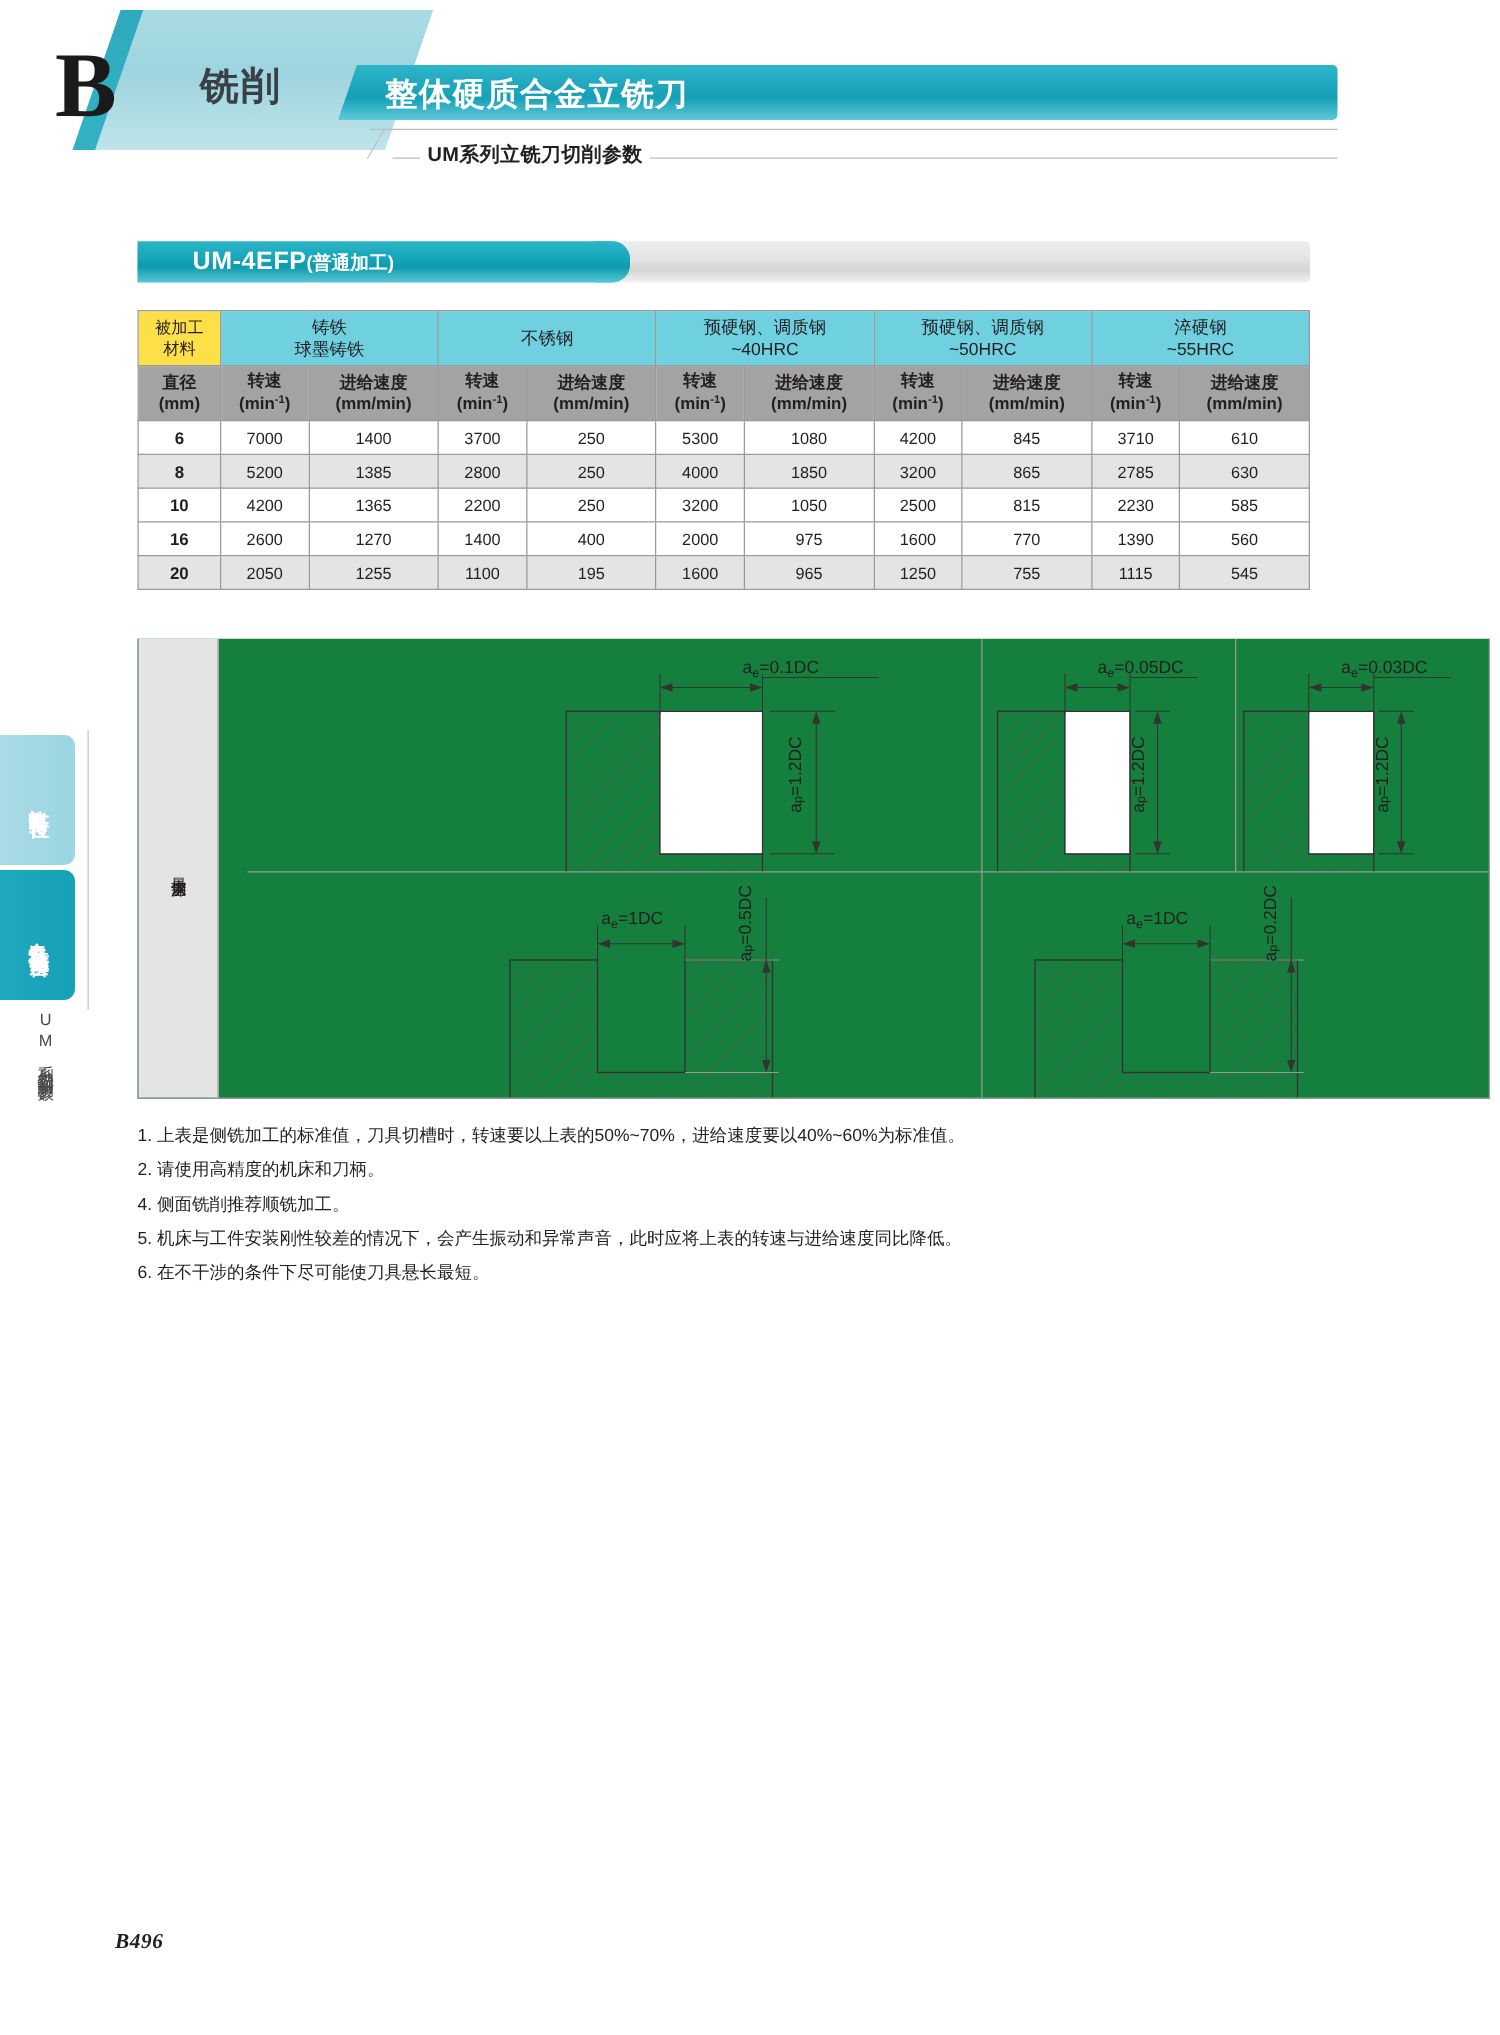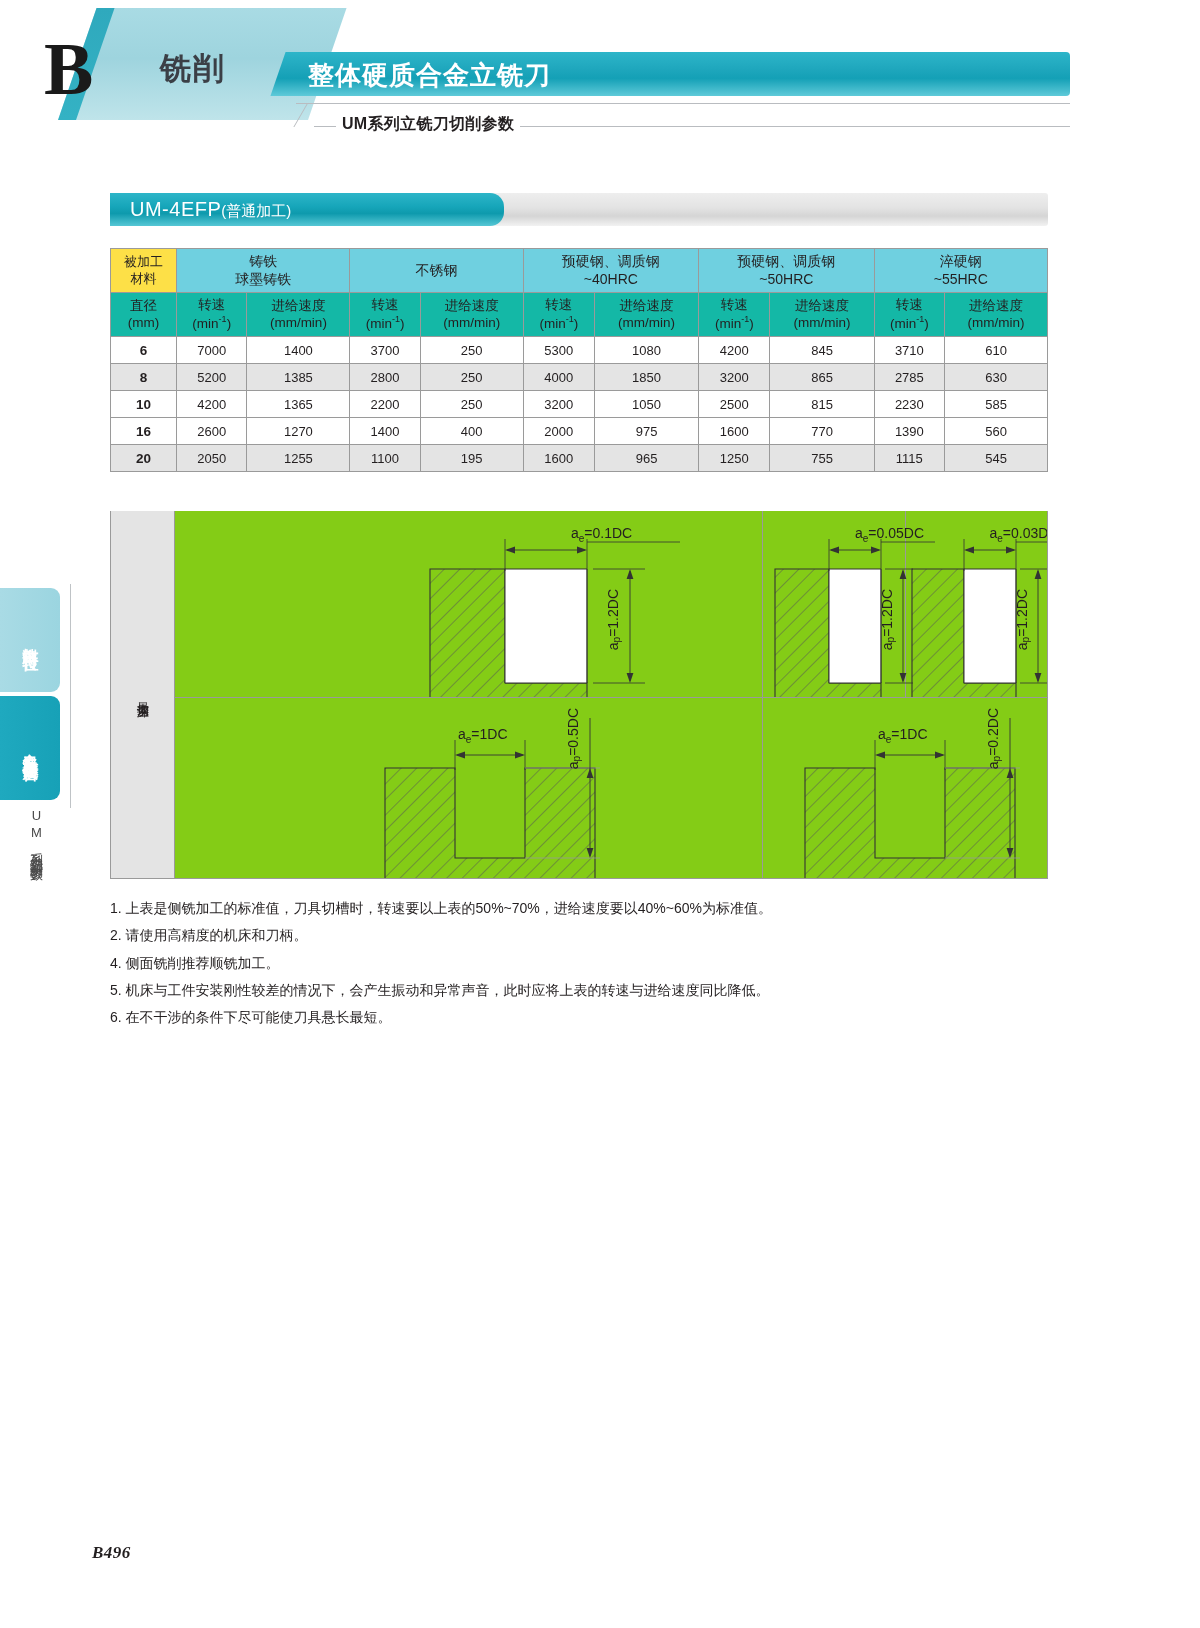--- a/index.html
+++ b/index.html
@@ -176,23 +176,23 @@
     background: linear-gradient(180deg,#2db5c8 0%, #17a6ba 40%, #0e9aad 62%, #56c7d5 100%);
   }
   .banner-teal::after {
     content: "";
     position: absolute; right: -14px; top: 0;
     width: 28px; height: 33px;
     background: inherit;
     border-radius: 0 14px 14px 0;
   }
   .banner-label {
-    position: absolute; left: 20px; top: 5px;
+    position: absolute; left: 44px; top: 5px;
     color: #ffffff; z-index: 3;
-    font-weight: 400;
+    font-weight: 700;
     white-space: nowrap;
   }
   .banner-label .bl-main { font-size: 20px; letter-spacing: 0.5px; }
   .banner-label .bl-sub  { font-size: 15px; }
 
   
   #param-table {
     position: absolute;
     left: 110px; top: 248px;
     width: 938px;
@@ -215,47 +215,48 @@
   }
   .th-mat {
     background: #fde047;
     color: #231f20;
     font-weight: 400;
     font-size: 13px;
     line-height: 1.25;
     width: 66px;
   }
   .th-unit {
-    background: #14b8a6;
+    background: #a3a3a3;
     color: #231f20;
-    font-weight: 400;
+    font-weight: 700;
     font-size: 13.5px;
     height: 44px;
     line-height: 1.25;
   }
   .th-unit sup { font-size: 9px; vertical-align: super; }
   #param-table td.dia {
     font-weight: 700;
     font-size: 13.5px;
     background: inherit;
   }
   #param-table tbody tr { height: 27px; }
   #param-table tbody tr.odd  { background: #ffffff; }
   #param-table tbody tr.even { background: #e4e4e4; }
   #param-table tbody td { font-size: 13px; color: #231f20; }
 
   
   #diagram-block {
     position: absolute;
     left: 110px; top: 511px;
-    width: 938px; height: 368px;
+    width: 1082px; height: 368px;
     border: 1px solid #9a9a9a;
     border-top: none;
     display: flex;
-    background: #84cc16;
+    background: #15803d;
+    gap: 23px;
   }
   .diag-rowlabel {
     width: 64px;
     background: #e4e4e4;
     border-right: 1px solid #9a9a9a;
     display: flex; align-items: center; justify-content: center;
   }
   .diag-rowlabel span {
     writing-mode: vertical-rl; text-orientation: upright;
     font-size: 12.5px; letter-spacing: 1px; color: #231f20;

